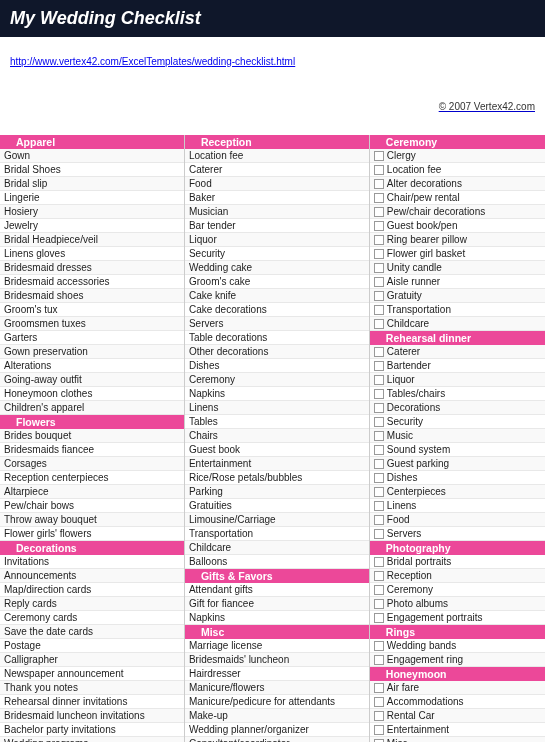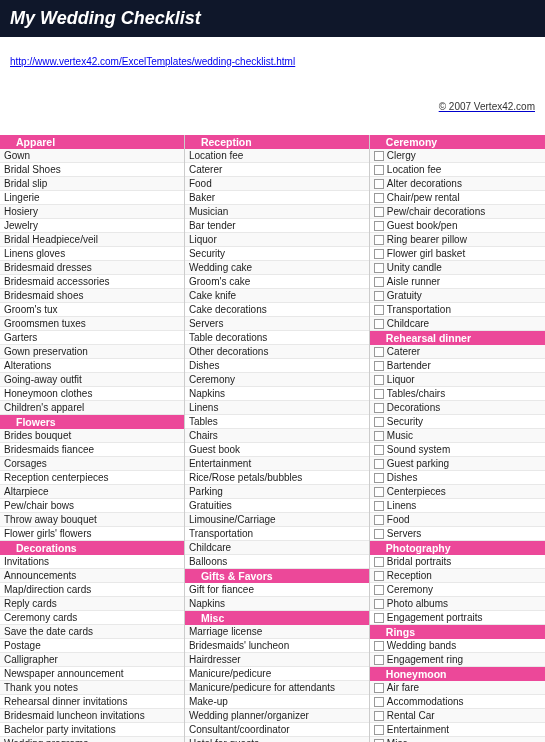--- a/index.html
+++ b/index.html
@@ -178,28 +178,29 @@
       <div class="item-row">Entertainment</div>
       <div class="item-row">Rice/Rose petals/bubbles</div>
       <div class="item-row">Parking</div>
       <div class="item-row">Gratuities</div>
       <div class="item-row">Limousine/Carriage</div>
       <div class="item-row">Transportation</div>
       <div class="item-row">Childcare</div>
       <div class="item-row">Balloons</div>
 
       <div class="section-header">Gifts &amp; Favors</div>
+      <div class="item-row">Attendant gifts</div>
       <div class="item-row">Gift for fiancee</div>
       <div class="item-row">Napkins</div>
 
       <div class="section-header">Misc</div>
       <div class="item-row">Marriage license</div>
       <div class="item-row">Bridesmaids' luncheon</div>
       <div class="item-row">Hairdresser</div>
-      <div class="item-row">Manicure/pedicure</div>
+      <div class="item-row">Manicure/flowers</div>
       <div class="item-row">Manicure/pedicure for attendants</div>
       <div class="item-row">Make-up</div>
       <div class="item-row">Wedding planner/organizer</div>
       <div class="item-row">Consultant/coordinator</div>
       <div class="item-row">Hotel for guests</div>
     </div>
 
     <div class="col-section" style="flex:1;">
 
       <div class="section-header">Ceremony</div>

